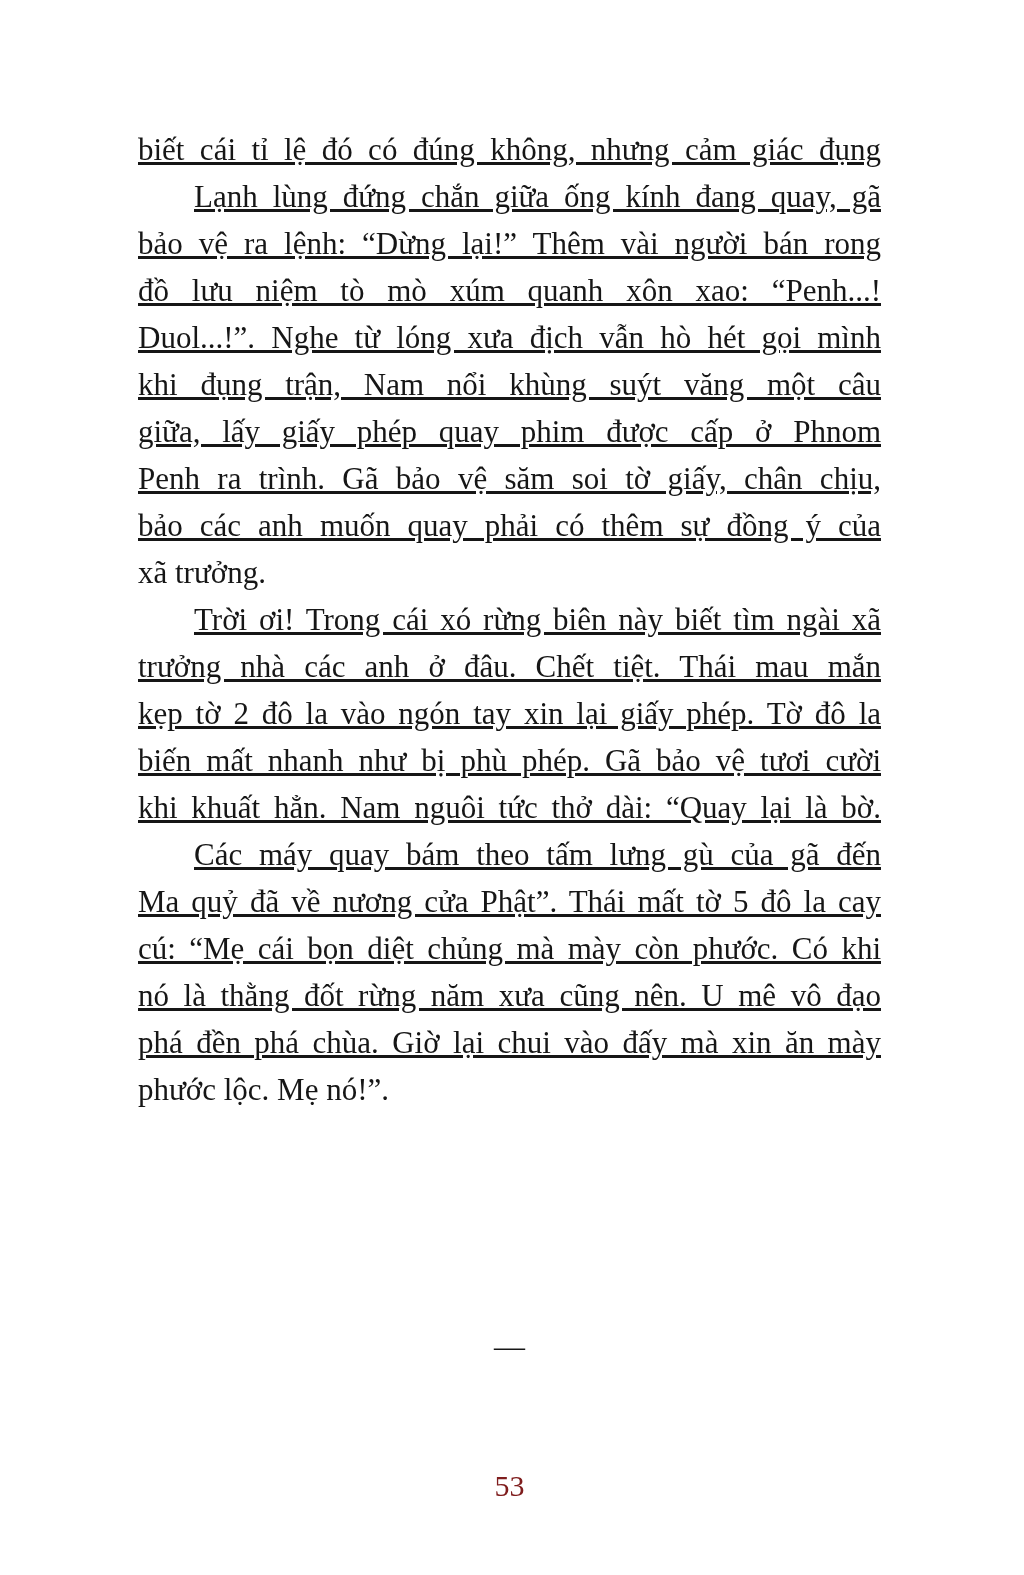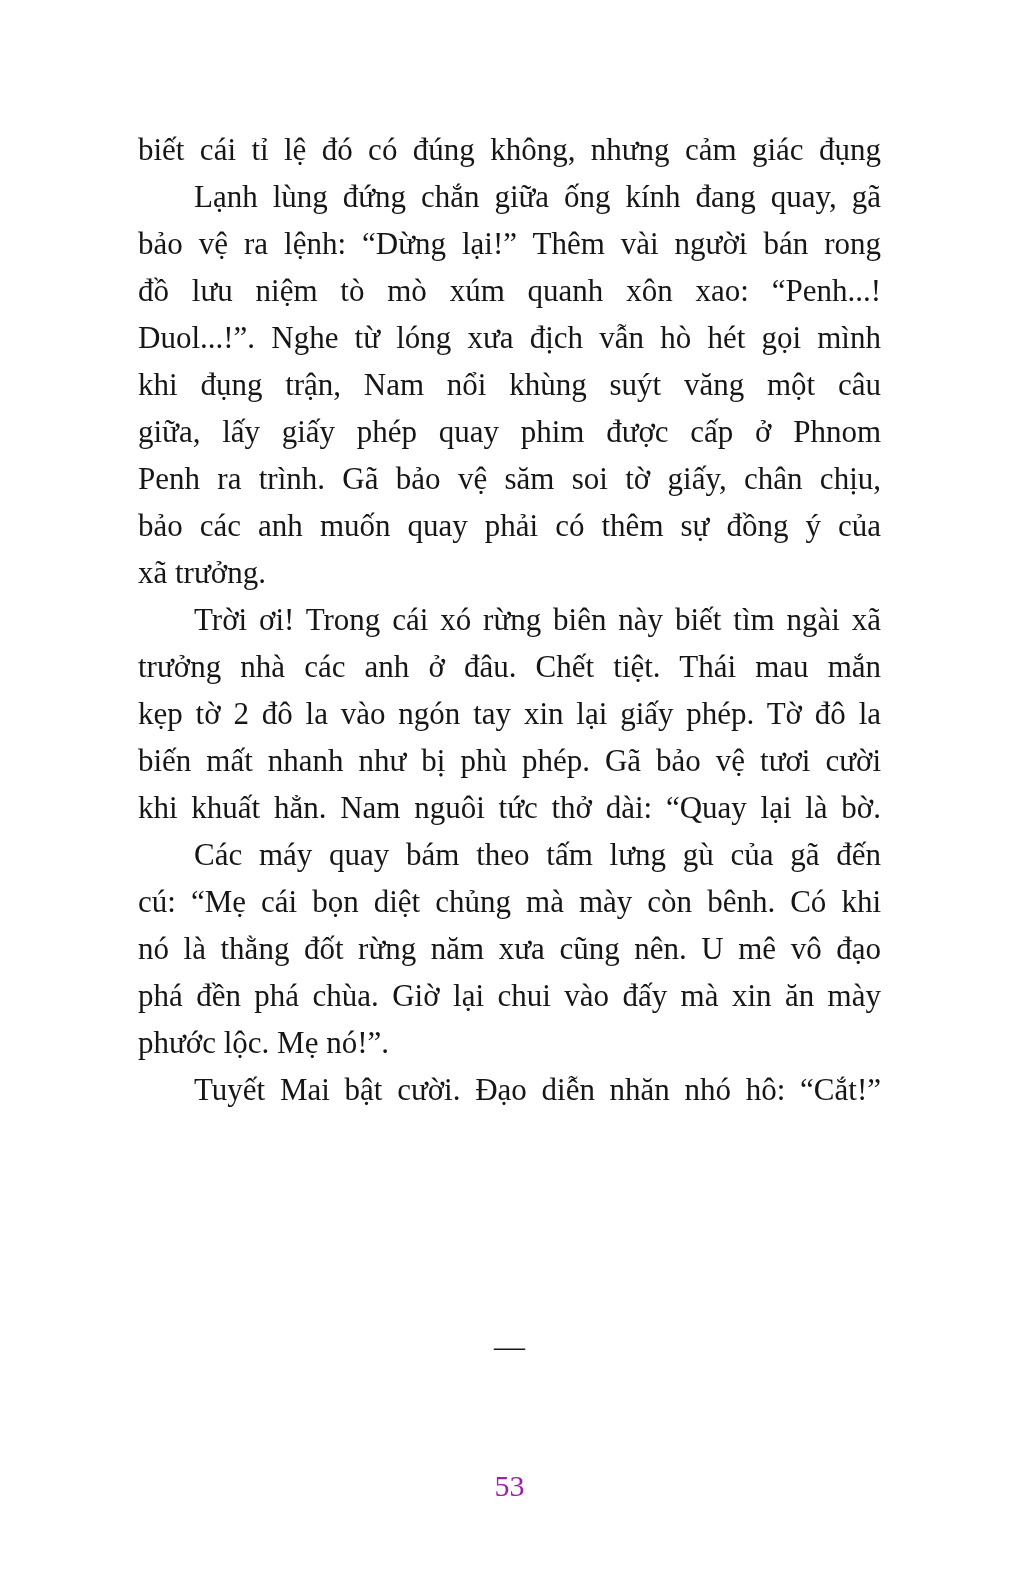--- a/index.html
+++ b/index.html
@@ -29,20 +29,21 @@
     font-size: 31px;
     line-height: 47px;
     height: 47px;
     overflow: hidden;
     white-space: normal;
     text-align: justify;
     text-align-last: left;
   }
   .line.just {
     text-align-last: justify;
+    text-decoration: underline;
   }
   .line.indent {
     text-indent: 56px;
   }
   .separator {
     position: absolute;
     left: 138px;
     top: 1323px;
     width: 743px;
     text-align: center;
@@ -51,21 +52,21 @@
     color: #161616;
   }
   .page-number {
     position: absolute;
     left: 138px;
     top: 1462px;
     width: 743px;
     text-align: center;
     font-size: 30px;
     line-height: 47px;
-    color: #a21caf;
+    color: #7f1d1d;
   }
 </style>
 </head>
 <body>
 
 <div class="page">
   <div class="text-block">
       <div class="line just">biết cái tỉ lệ đó có đúng không, nhưng cảm giác đụng</div>
       <div class="line indent just">Lạnh lùng đứng chắn giữa ống kính đang quay, gã</div>
       <div class="line just">bảo vệ ra lệnh: “Dừng lại!” Thêm vài người bán rong</div>
@@ -75,21 +76,21 @@
       <div class="line just">giữa, lấy giấy phép quay phim được cấp ở Phnom</div>
       <div class="line just">Penh ra trình. Gã bảo vệ săm soi tờ giấy, chân chịu,</div>
       <div class="line just">bảo các anh muốn quay phải có thêm sự đồng ý của</div>
       <div class="line">xã trưởng.</div>
       <div class="line indent just">Trời ơi! Trong cái xó rừng biên này biết tìm ngài xã</div>
       <div class="line just">trưởng nhà các anh ở đâu. Chết tiệt. Thái mau mắn</div>
       <div class="line just">kẹp tờ 2 đô la vào ngón tay xin lại giấy phép. Tờ đô la</div>
       <div class="line just">biến mất nhanh như bị phù phép. Gã bảo vệ tươi cười</div>
       <div class="line just">khi khuất hẳn. Nam nguôi tức thở dài: “Quay lại là bờ.</div>
       <div class="line indent just">Các máy quay bám theo tấm lưng gù của gã đến</div>
-      <div class="line just">cú: “Mẹ cái bọn diệt chủng mà mày còn bênh. Có khi</div>
+      <div class="line just">Ma quỷ đã về nương cửa Phật”. Thái mất tờ 5 đô la cay</div>
+      <div class="line just">cú: “Mẹ cái bọn diệt chủng mà mày còn phước. Có khi</div>
       <div class="line just">nó là thằng đốt rừng năm xưa cũng nên. U mê vô đạo</div>
       <div class="line just">phá đền phá chùa. Giờ lại chui vào đấy mà xin ăn mày</div>
       <div class="line">phước lộc. Mẹ nó!”.</div>
-      <div class="line indent just">Tuyết Mai bật cười. Đạo diễn nhăn nhó hô: “Cắt!”</div>
     </div>
   <div class="separator">—</div>
   <div class="page-number">53</div>
 </div>
 
 </body></html>

